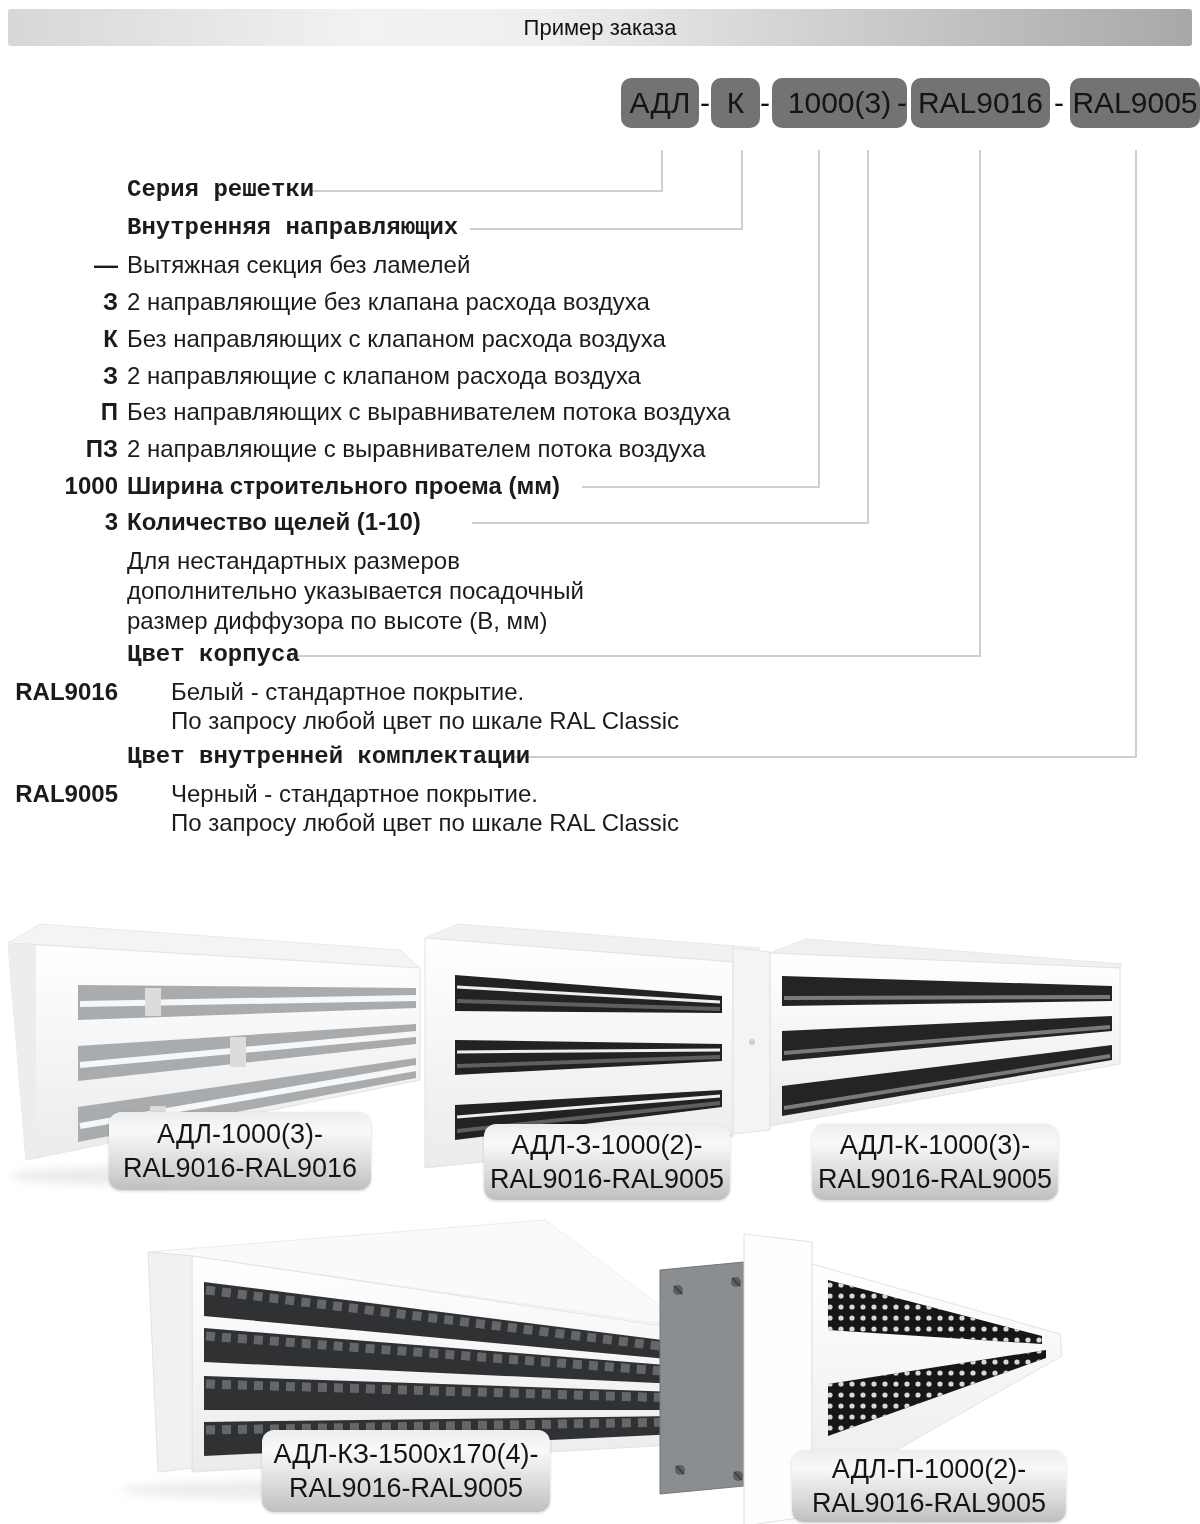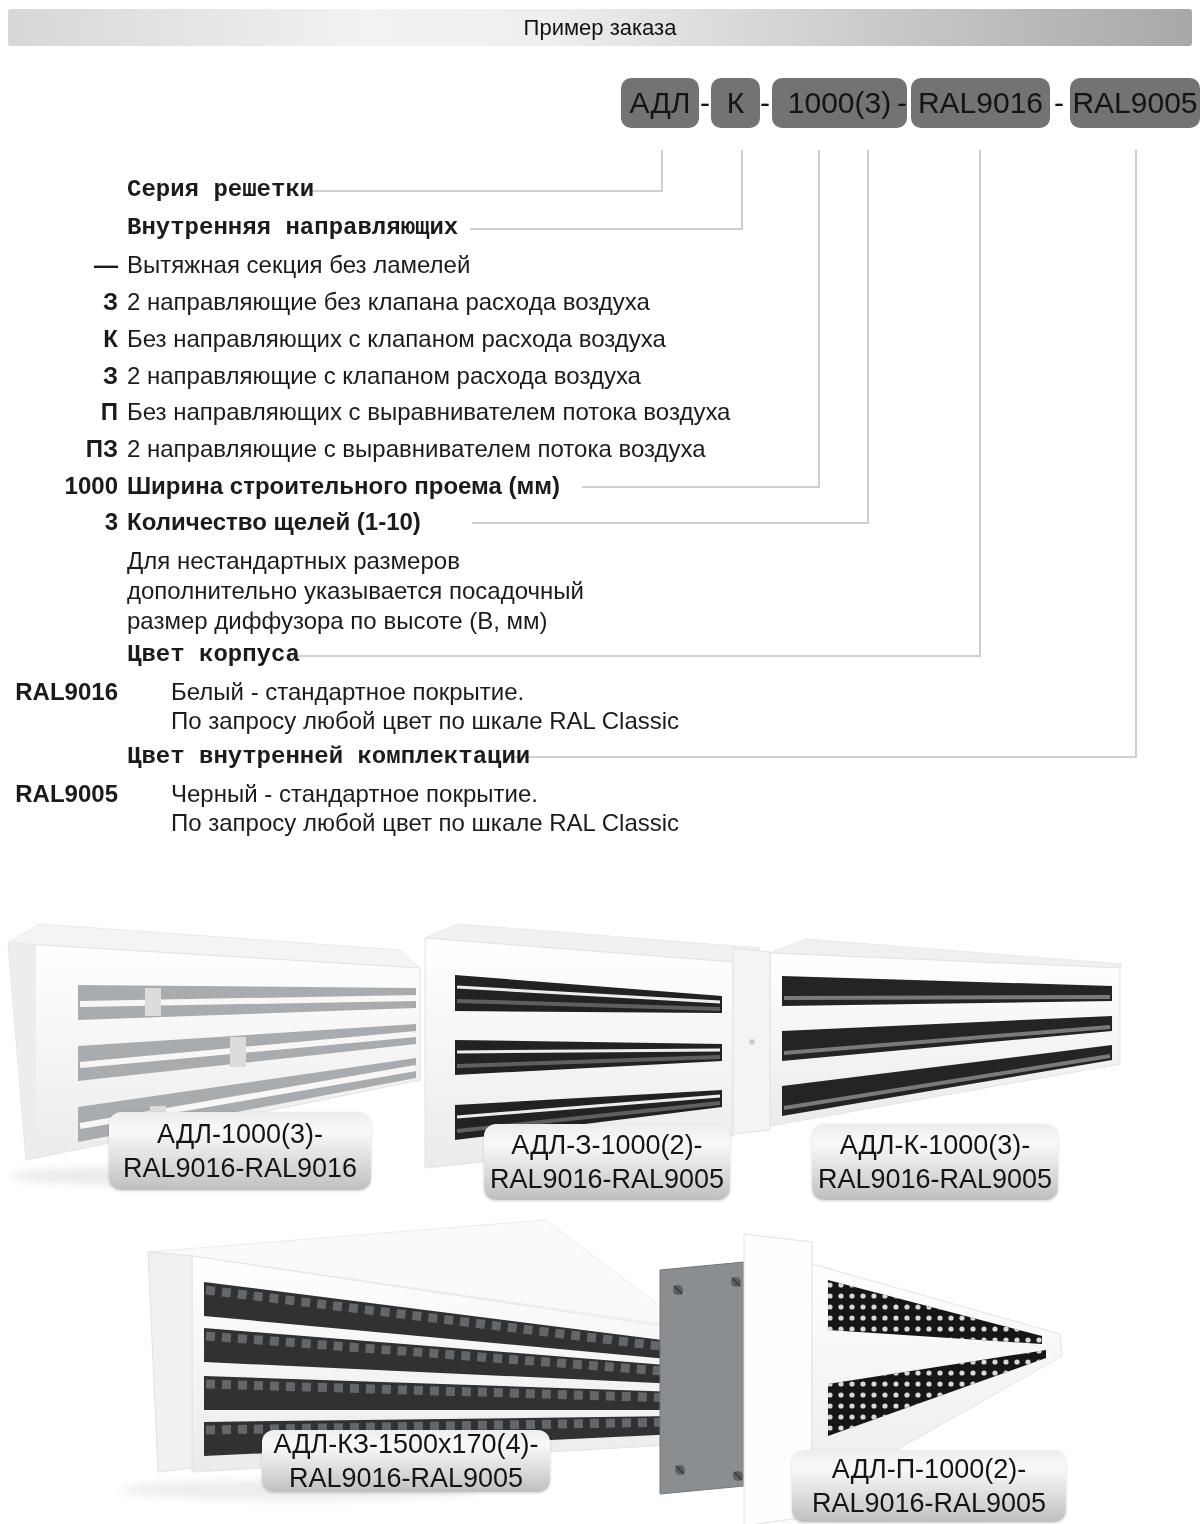--- a/index.html
+++ b/index.html
@@ -236,21 +236,21 @@
     <div>RAL9016-RAL9016</div>
   </div>
   <div class="plate" style="left:484px;top:1124px;width:246px;height:76px">
     <div>АДЛ-З-1000(2)-</div>
     <div>RAL9016-RAL9005</div>
   </div>
   <div class="plate" style="left:812px;top:1124px;width:246px;height:76px">
     <div>АДЛ-К-1000(3)-</div>
     <div>RAL9016-RAL9005</div>
   </div>
-  <div class="plate" style="left:262px;top:1430px;width:288px;height:62px">
+  <div class="plate" style="left:262px;top:1430px;width:288px;height:82px">
     <div>АДЛ-КЗ-1500х170(4)-</div>
     <div>RAL9016-RAL9005</div>
   </div>
   <div class="plate" style="left:792px;top:1450px;width:274px;height:72px">
     <div>АДЛ-П-1000(2)-</div>
     <div>RAL9016-RAL9005</div>
   </div>
 
 </div>
 

